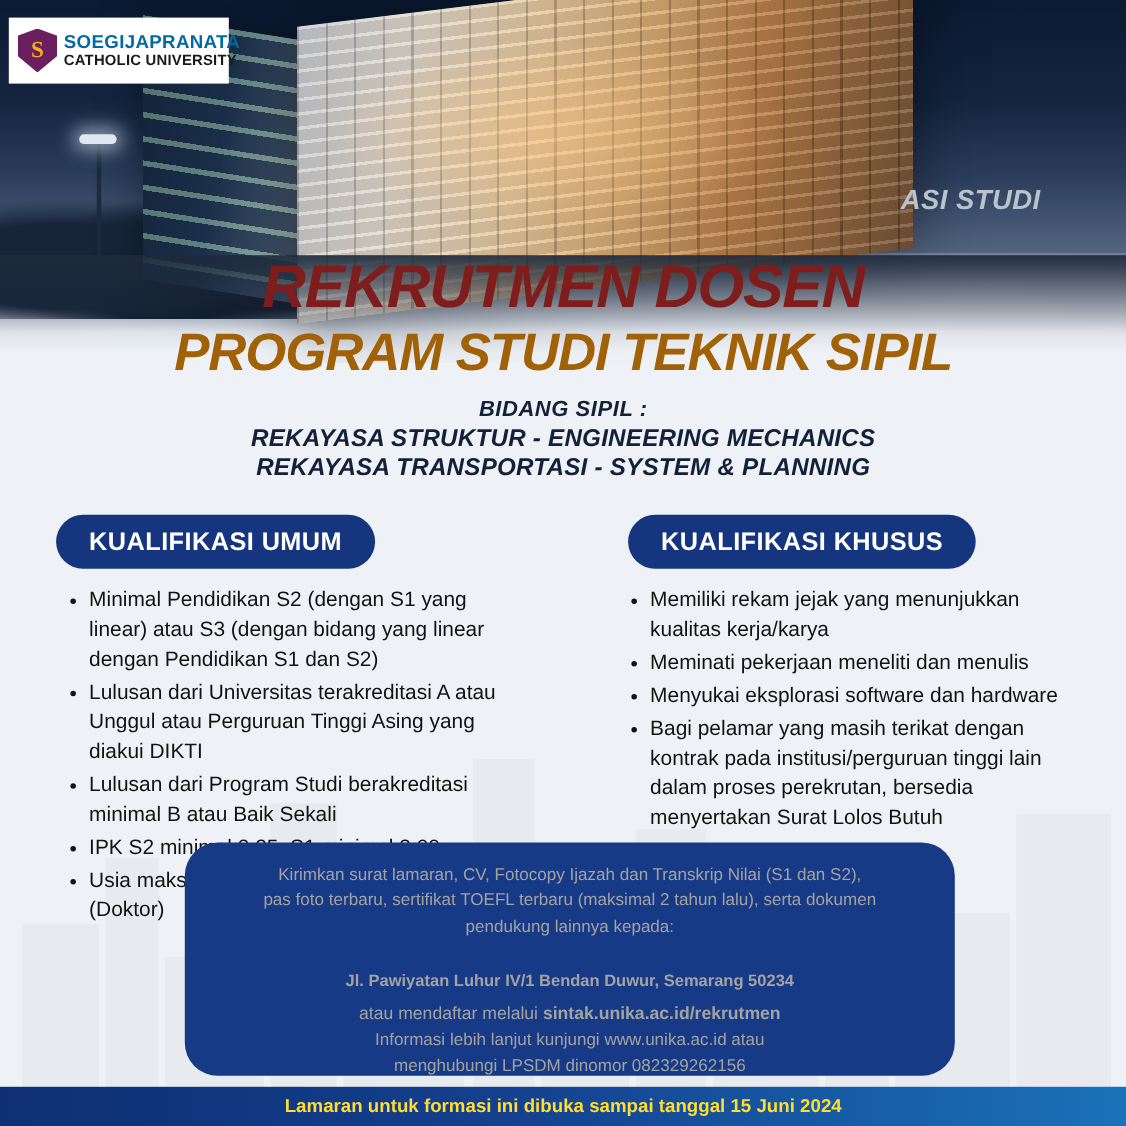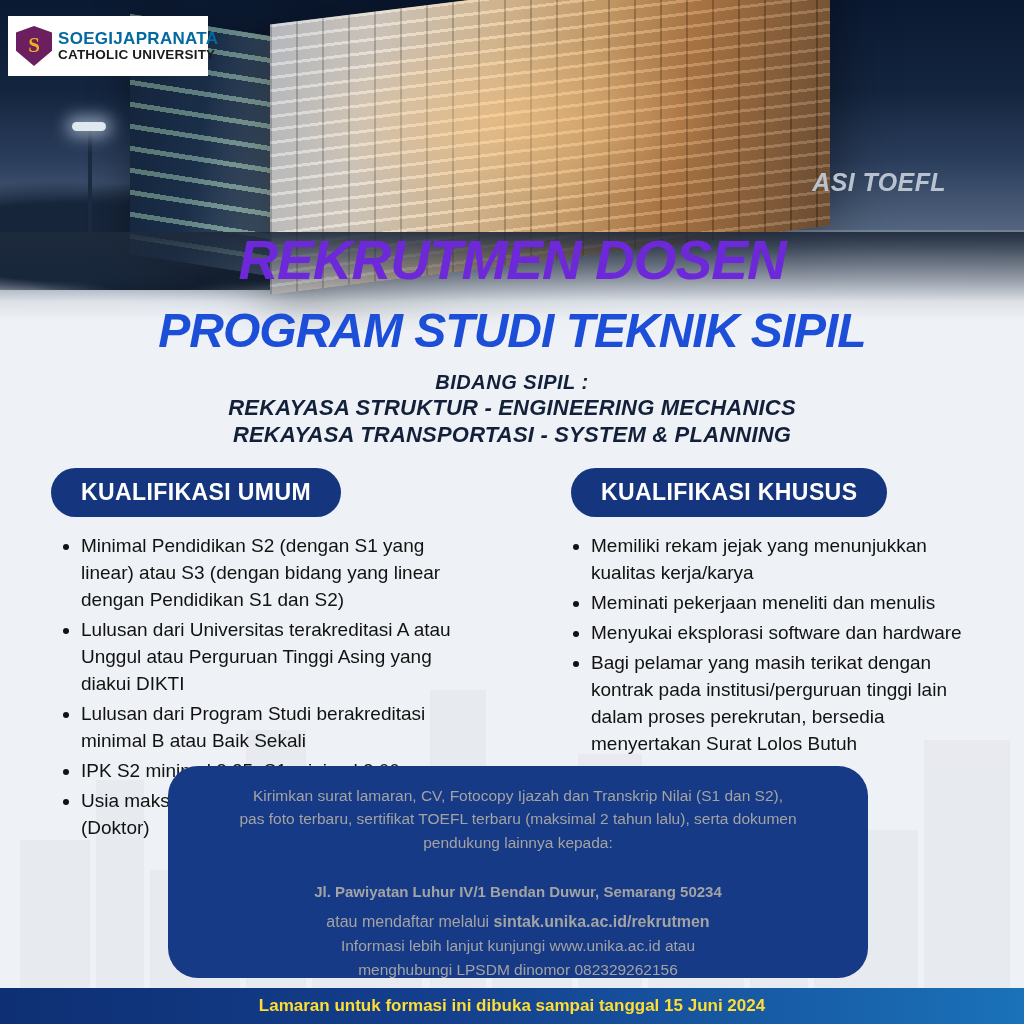--- a/index.html
+++ b/index.html
@@ -110,25 +110,25 @@
   }
   .skyline i{
     position:absolute; bottom:0; display:block;
     background:#dfe3e9;
   }
 
   
   .titles{ position:absolute; left:0; top:232px; width:1024px; text-align:center; z-index:6;}
   .t1{
     font-size:55px; font-weight:bold; font-style:italic; letter-spacing:-1px;
-    color:#6d28d9; line-height:1.02;
+    color:#7f1d1d; line-height:1.02;
   }
   .t2{
     font-size:48px; font-weight:bold; font-style:italic; letter-spacing:-1px;
-    color:#1d4ed8; line-height:1.05; margin-top:18px;
+    color:#a16207; line-height:1.05; margin-top:8px;
   }
   .sub{
     margin-top:14px; color:#13203a; font-style:italic; font-weight:bold;
     line-height:1.22;
   }
   .sub .s0{ font-size:20px; letter-spacing:.5px;}
   .sub .s1, .sub .s2{ font-size:22px; letter-spacing:.2px;}
   .ghost{
     position:absolute; right:78px; top:168px;
     font-size:25px; font-style:italic; font-weight:bold; color:#b9c2cf;
@@ -227,21 +227,21 @@
 
   <div class="titles">
     <div class="t1">REKRUTMEN DOSEN</div>
     <div class="t2">PROGRAM STUDI TEKNIK SIPIL</div>
     <div class="sub">
       <div class="s0">BIDANG SIPIL :</div>
       <div class="s1">REKAYASA STRUKTUR - ENGINEERING MECHANICS</div>
       <div class="s2">REKAYASA TRANSPORTASI  - SYSTEM &amp; PLANNING</div>
     </div>
   </div>
-  <div class="ghost">ASI TOEFL</div>
+  <div class="ghost">ASI STUDI</div>
 
   <div class="cols">
     <div class="col left">
       <div class="pill">KUALIFIKASI UMUM</div>
       <ul class="qual">
         <li>Minimal Pendidikan S2 (dengan S1 yang linear) atau S3 (dengan bidang yang linear dengan Pendidikan S1 dan S2)</li>
         <li>Lulusan dari Universitas terakreditasi A atau Unggul atau Perguruan Tinggi Asing yang diakui DIKTI</li>
         <li>Lulusan dari Program Studi berakreditasi minimal B atau Baik Sekali</li>
         <li>IPK S2 minimal 3,25, S1 minimal 3,00</li>
         <li>Usia maksimal 30 tahun (S2) atau 45 tahun (Doktor)</li>

